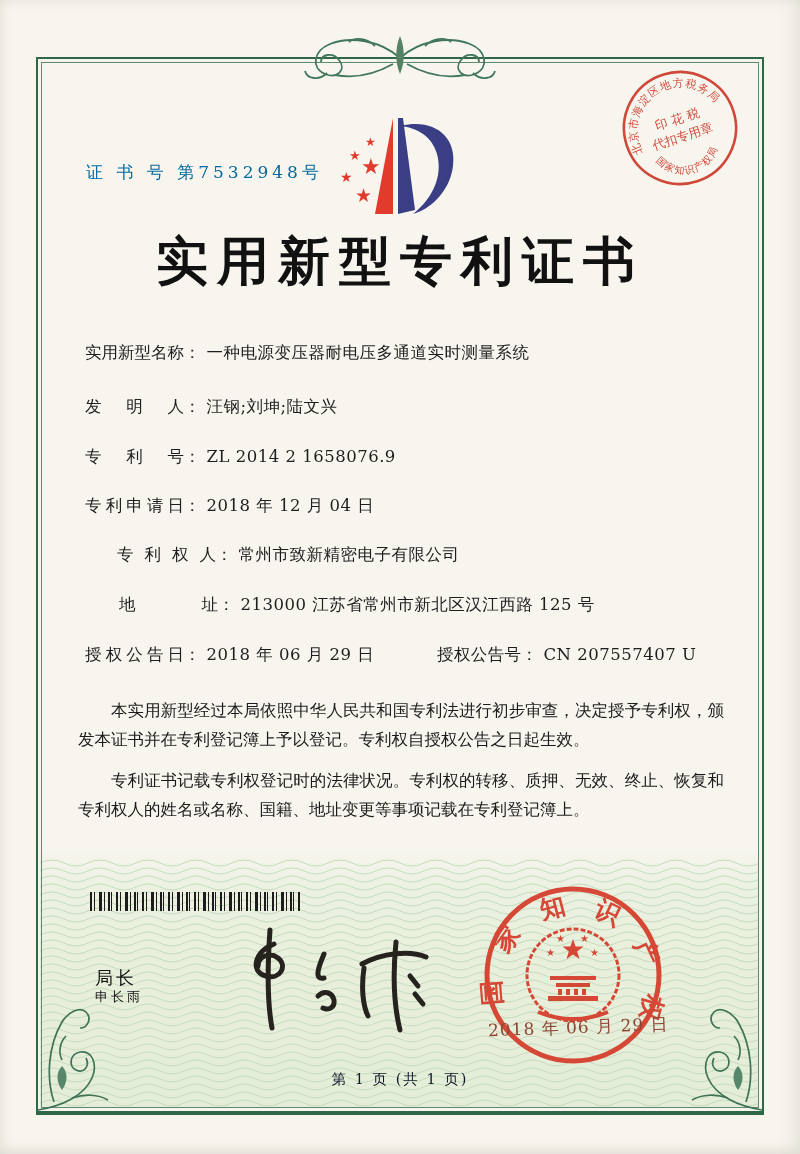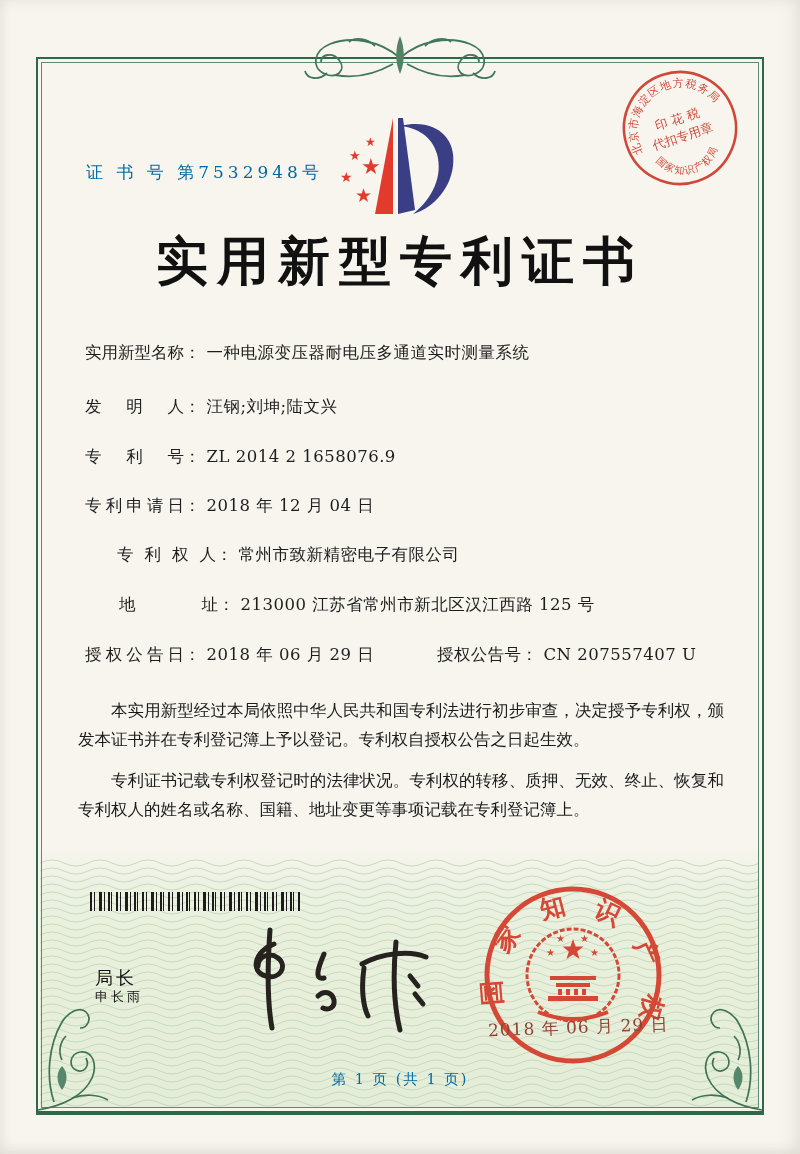--- a/index.html
+++ b/index.html
@@ -51,21 +51,21 @@
   
   .signer-title{position:absolute;left:95px;top:946px;font-size:18px;letter-spacing:3px;color:#151515;margin-top:20px;}
   .signer-name{position:absolute;left:95px;top:988px;font-size:13px;letter-spacing:3px;color:#151515;}
   .signature{position:absolute;left:212px;top:922px;}
   
   .seal{position:absolute;left:478px;top:880px;opacity:.95;}
   .seal-date{position:absolute;left:488px;top:1016px;font-size:17px;letter-spacing:1px;
     color:#8e4333;transform:rotate(-2deg);white-space:nowrap;}
   
   .footer{position:absolute;top:1070px;left:50%;transform:translateX(-50%);
-    font-size:14.5px;letter-spacing:2px;color:#0369a1;white-space:nowrap;}
+    font-size:14.5px;letter-spacing:2px;color:#0f172a;white-space:nowrap;}
   .orn{position:absolute;}
 </style>
 </head>
 <body>
 
 <div class="page-shade"></div>
 
 <div class="green-zone"></div>
 <svg class="waves" width="718" height="250" aria-hidden="true">
   <defs>

